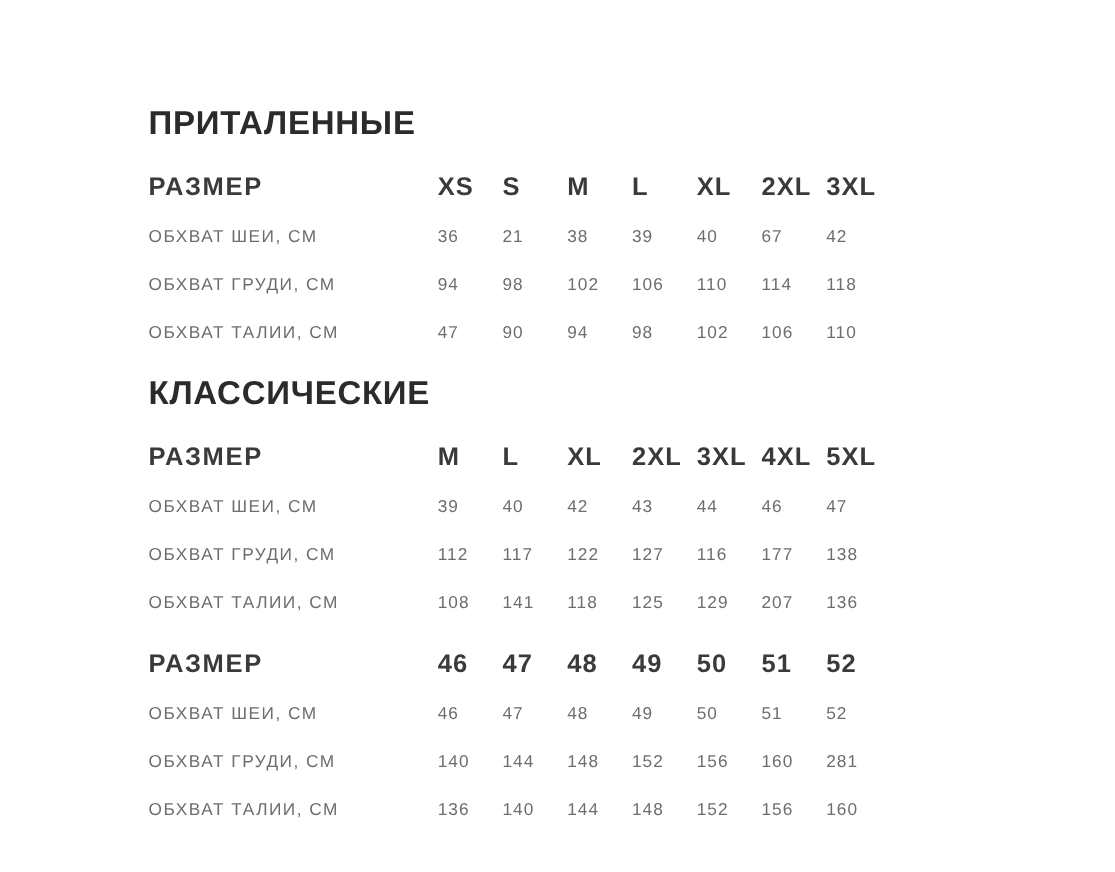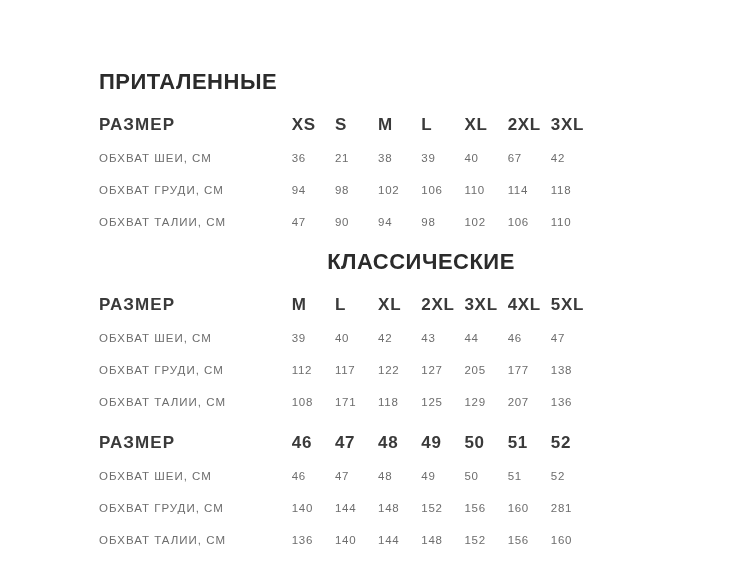--- a/index.html
+++ b/index.html
@@ -28,21 +28,20 @@
   .section-title {
     font-size: 22px;
     font-weight: bold;
     color: #2b2b2b;
     letter-spacing: 0.5px;
     margin: 0 0 16px 0;
     line-height: 1.1;
   }
   .section + .section .section-title {
     margin-top: 12px;
-    text-align: center;
   }
   table.size-table {
     border-collapse: collapse;
     width: 495px;
     table-layout: fixed;
   }
   table.size-table th,
   table.size-table td {
     text-align: left;
     padding: 0;
@@ -176,28 +175,28 @@
           <td>44</td>
           <td>46</td>
           <td>47</td>
         </tr>
         <tr>
           <td class="row-label">ОБХВАТ ГРУДИ, СМ</td>
           <td>112</td>
           <td>117</td>
           <td>122</td>
           <td>127</td>
-          <td>205</td>
+          <td>116</td>
           <td>177</td>
           <td>138</td>
         </tr>
         <tr>
           <td class="row-label">ОБХВАТ ТАЛИИ, СМ</td>
           <td>108</td>
-          <td>171</td>
+          <td>141</td>
           <td>118</td>
           <td>125</td>
           <td>129</td>
           <td>207</td>
           <td>136</td>
         </tr>
       </tbody>
     </table>
   </div>
 

